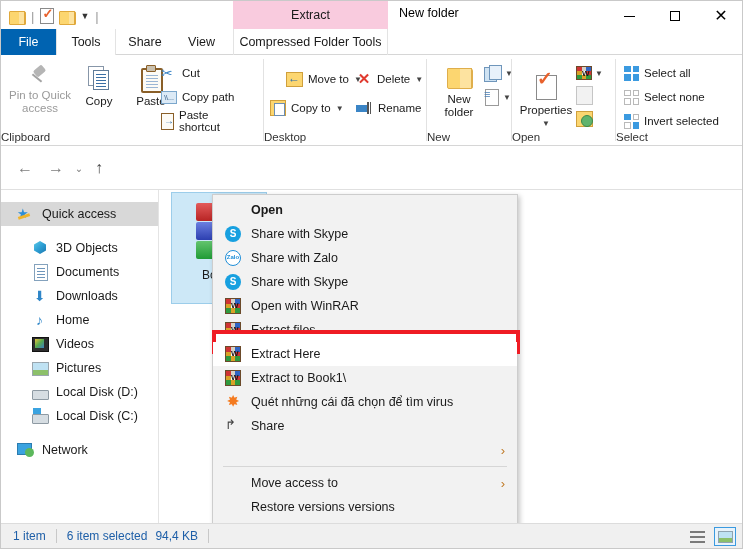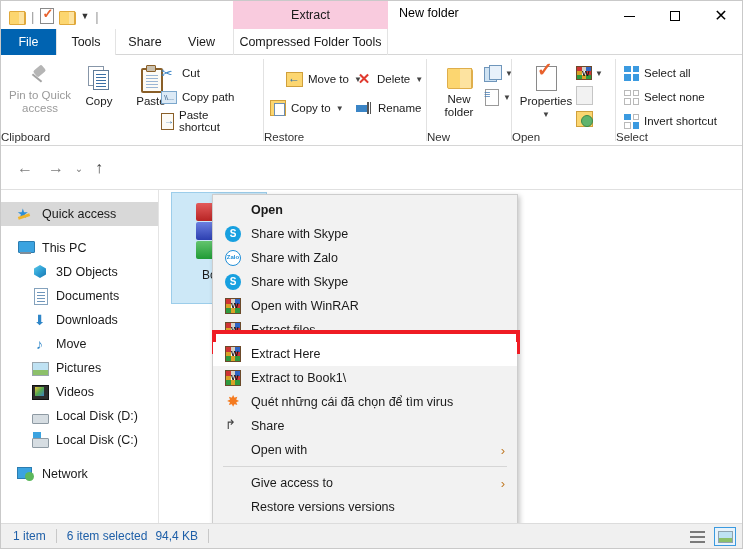--- a/index.html
+++ b/index.html
@@ -521,21 +521,21 @@
       </div>
       <div class="smallbtn" style="left:92px; top:14px;">
         <span class="ico i-delete">✕</span>
         <span>Delete</span>
         <span class="caret">▼</span>
       </div>
       <div class="smallbtn" style="left:92px; top:43px;">
         <span class="ico i-rename"></span>
         <span>Rename</span>
       </div>
-      <div class="rgroup-title">Restore</div>
+      <div class="rgroup-title">Desktop</div>
       <div class="rgroup-sep" style="left:162px;"></div>
     </div>
 
     <div class="rgroup" style="left:426px; width:84px;">
       <div class="bigbtn" style="left:6px; top:10px; width:52px;">
         <span class="ico i-newfolder"></span>
         <span style="margin-top:4px;">New folder</span>
       </div>
       <div class="smallbtn" style="left:57px; top:8px; gap:3px;">
         <span class="ico i-newitem"></span>
@@ -543,21 +543,21 @@
       </div>
       <div class="smallbtn" style="left:57px; top:32px; gap:3px;">
         <span class="ico i-easyacc"></span>
         <span class="caret">▼</span>
       </div>
       <div class="rgroup-title">New</div>
       <div class="rgroup-sep" style="left:84px;"></div>
     </div>
 
     <div class="rgroup" style="left:511px; width:103px;">
-      <div class="bigbtn" style="left:4px; top:10px; width:60px;">
+      <div class="bigbtn" style="left:4px; top:19px; width:60px;">
         <span class="ico i-props"></span>
         <span style="margin-top:4px;">Properties</span>
         <span class="caret">▼</span>
       </div>
       <div class="smallbtn" style="left:64px; top:8px; gap:3px;">
         <span class="ico i-winrar lbl">
             <i></i>
             <i></i>
             <i></i>
             <i></i>
@@ -598,21 +598,21 @@
           </span>
         <span>Select none</span>
       </div>
       <div class="smallbtn" style="left:8px; top:56px;">
         <span class="ico i-selinv">
             <i></i>
             <i></i>
             <i></i>
             <i></i>
           </span>
-        <span>Invert shortcut</span>
+        <span>Invert selected</span>
       </div>
       <div class="rgroup-title">Select</div>
     </div>
   </div>
 
   <div class="addrbar">
     <div class="navbtn" style="left:14px;">←</div>
     <div class="navbtn" style="left:45px;">→</div>
     <div class="navbtn" style="left:68px; font-size:10px;">⌄</div>
     <div class="navbtn enabled" style="left:88px;">↑</div>
@@ -632,47 +632,43 @@
     </div>
   </div>
 
   <div class="sidebar">
     <div style="height:12px;"></div>
     <div class="navitem sel">
       <span class="nav-ico ic-star">★</span>
       <span>Quick access</span>
     </div>
     <div style="height:10px;"></div>
-    <div class="navitem">
-      <span class="nav-ico ic-pc"></span>
-      <span>This PC</span>
-    </div>
     <div class="navitem indent">
       <span class="nav-ico ic-3d"></span>
       <span>3D Objects</span>
     </div>
     <div class="navitem indent">
       <span class="nav-ico ic-doc"></span>
       <span>Documents</span>
     </div>
     <div class="navitem indent">
       <span class="nav-ico ic-down">⬇</span>
       <span>Downloads</span>
     </div>
     <div class="navitem indent">
       <span class="nav-ico ic-music">♪</span>
-      <span>Move</span>
+      <span>Home</span>
+    </div>
+    <div class="navitem indent">
+      <span class="nav-ico ic-vid"></span>
+      <span>Videos</span>
     </div>
     <div class="navitem indent">
       <span class="nav-ico ic-pic"></span>
       <span>Pictures</span>
-    </div>
-    <div class="navitem indent">
-      <span class="nav-ico ic-vid"></span>
-      <span>Videos</span>
     </div>
     <div class="navitem indent">
       <span class="nav-ico ic-diskd"></span>
       <span>Local Disk (D:)</span>
     </div>
     <div class="navitem indent">
       <span class="nav-ico ic-diskc"></span>
       <span>Local Disk (C:)</span>
     </div>
     <div style="height:10px;"></div>
@@ -780,29 +776,28 @@
       <span class="mi-text">Quét những cái đã chọn để tìm virus</span>
     </div>
 
     <div class="mi">
       <span class="mi-ico i-share">↱</span>
       <span class="mi-text">Share</span>
     </div>
 
     <div class="mi">
       <span class="mi-ico"></span>
-      <span class="mi-text">Open with</span>
       <span class="sub-arrow">›</span>
     </div>
 
     <div class="mi-sep"></div>
 
     <div class="mi">
       <span class="mi-ico"></span>
-      <span class="mi-text">Give access to</span>
+      <span class="mi-text">Move access to</span>
       <span class="sub-arrow">›</span>
     </div>
 
     <div class="mi">
       <span class="mi-ico"></span>
       <span class="mi-text">Restore versions versions</span>
     </div>
 
     <div class="mi-sep"></div>
 

